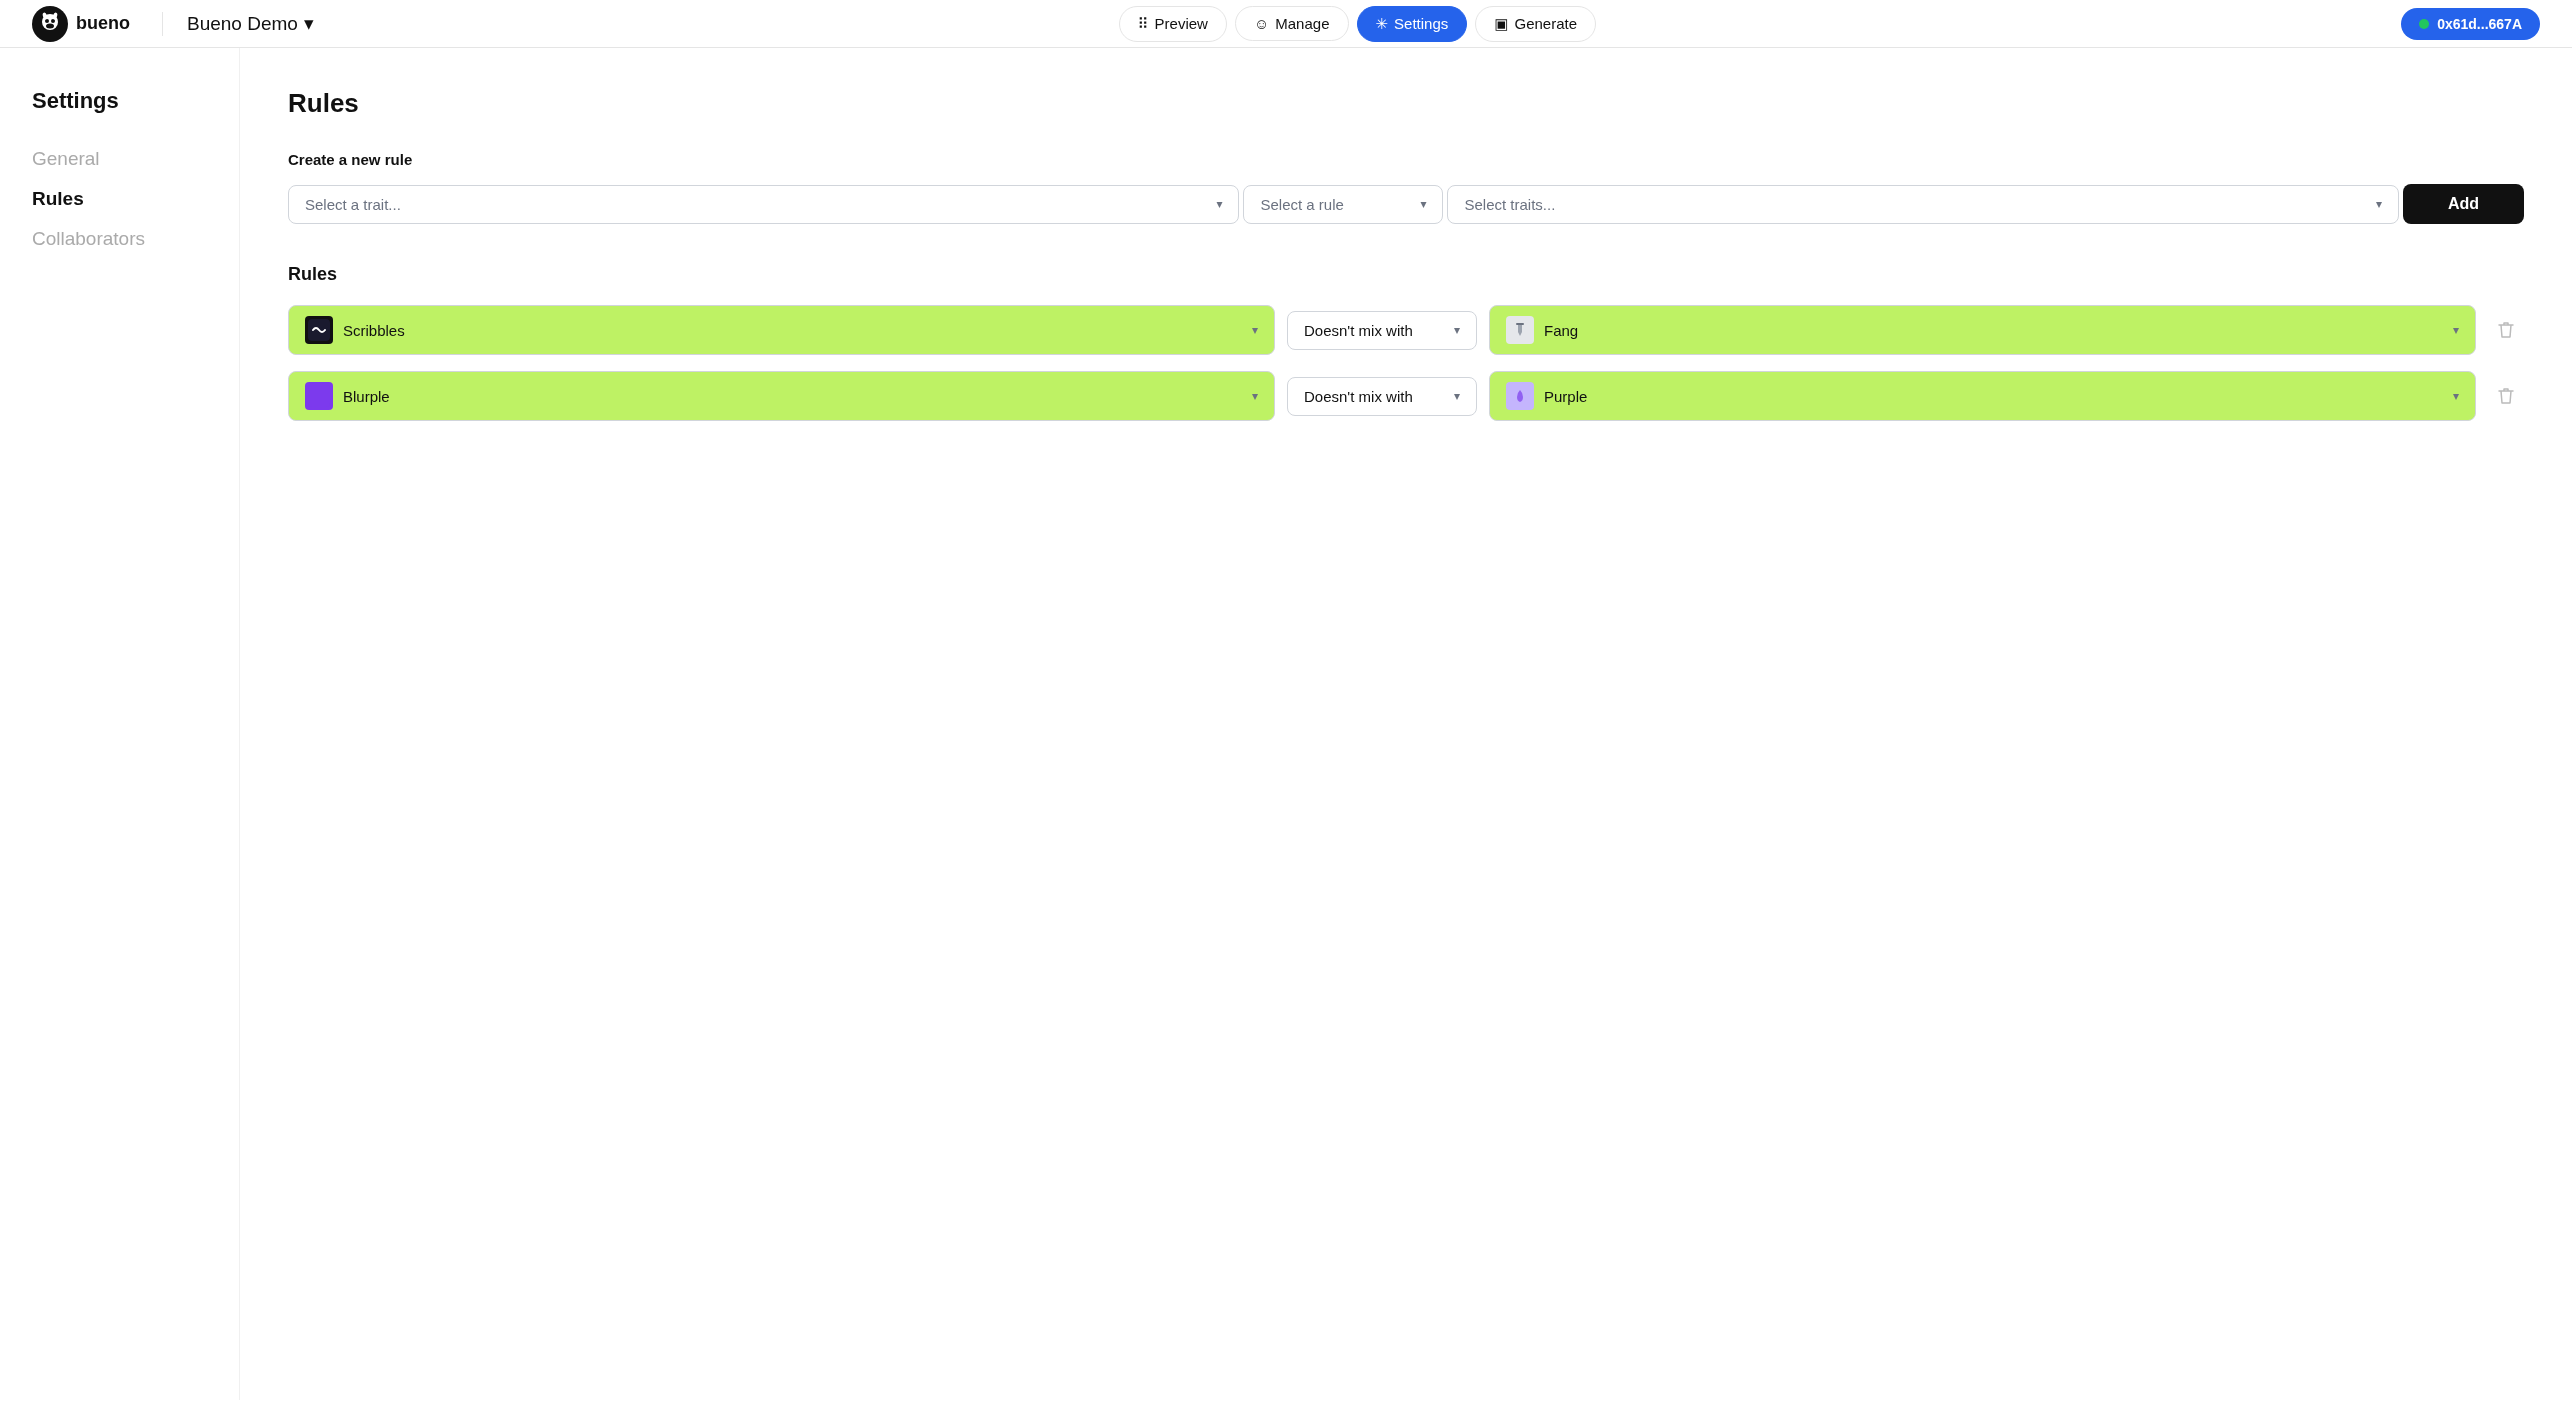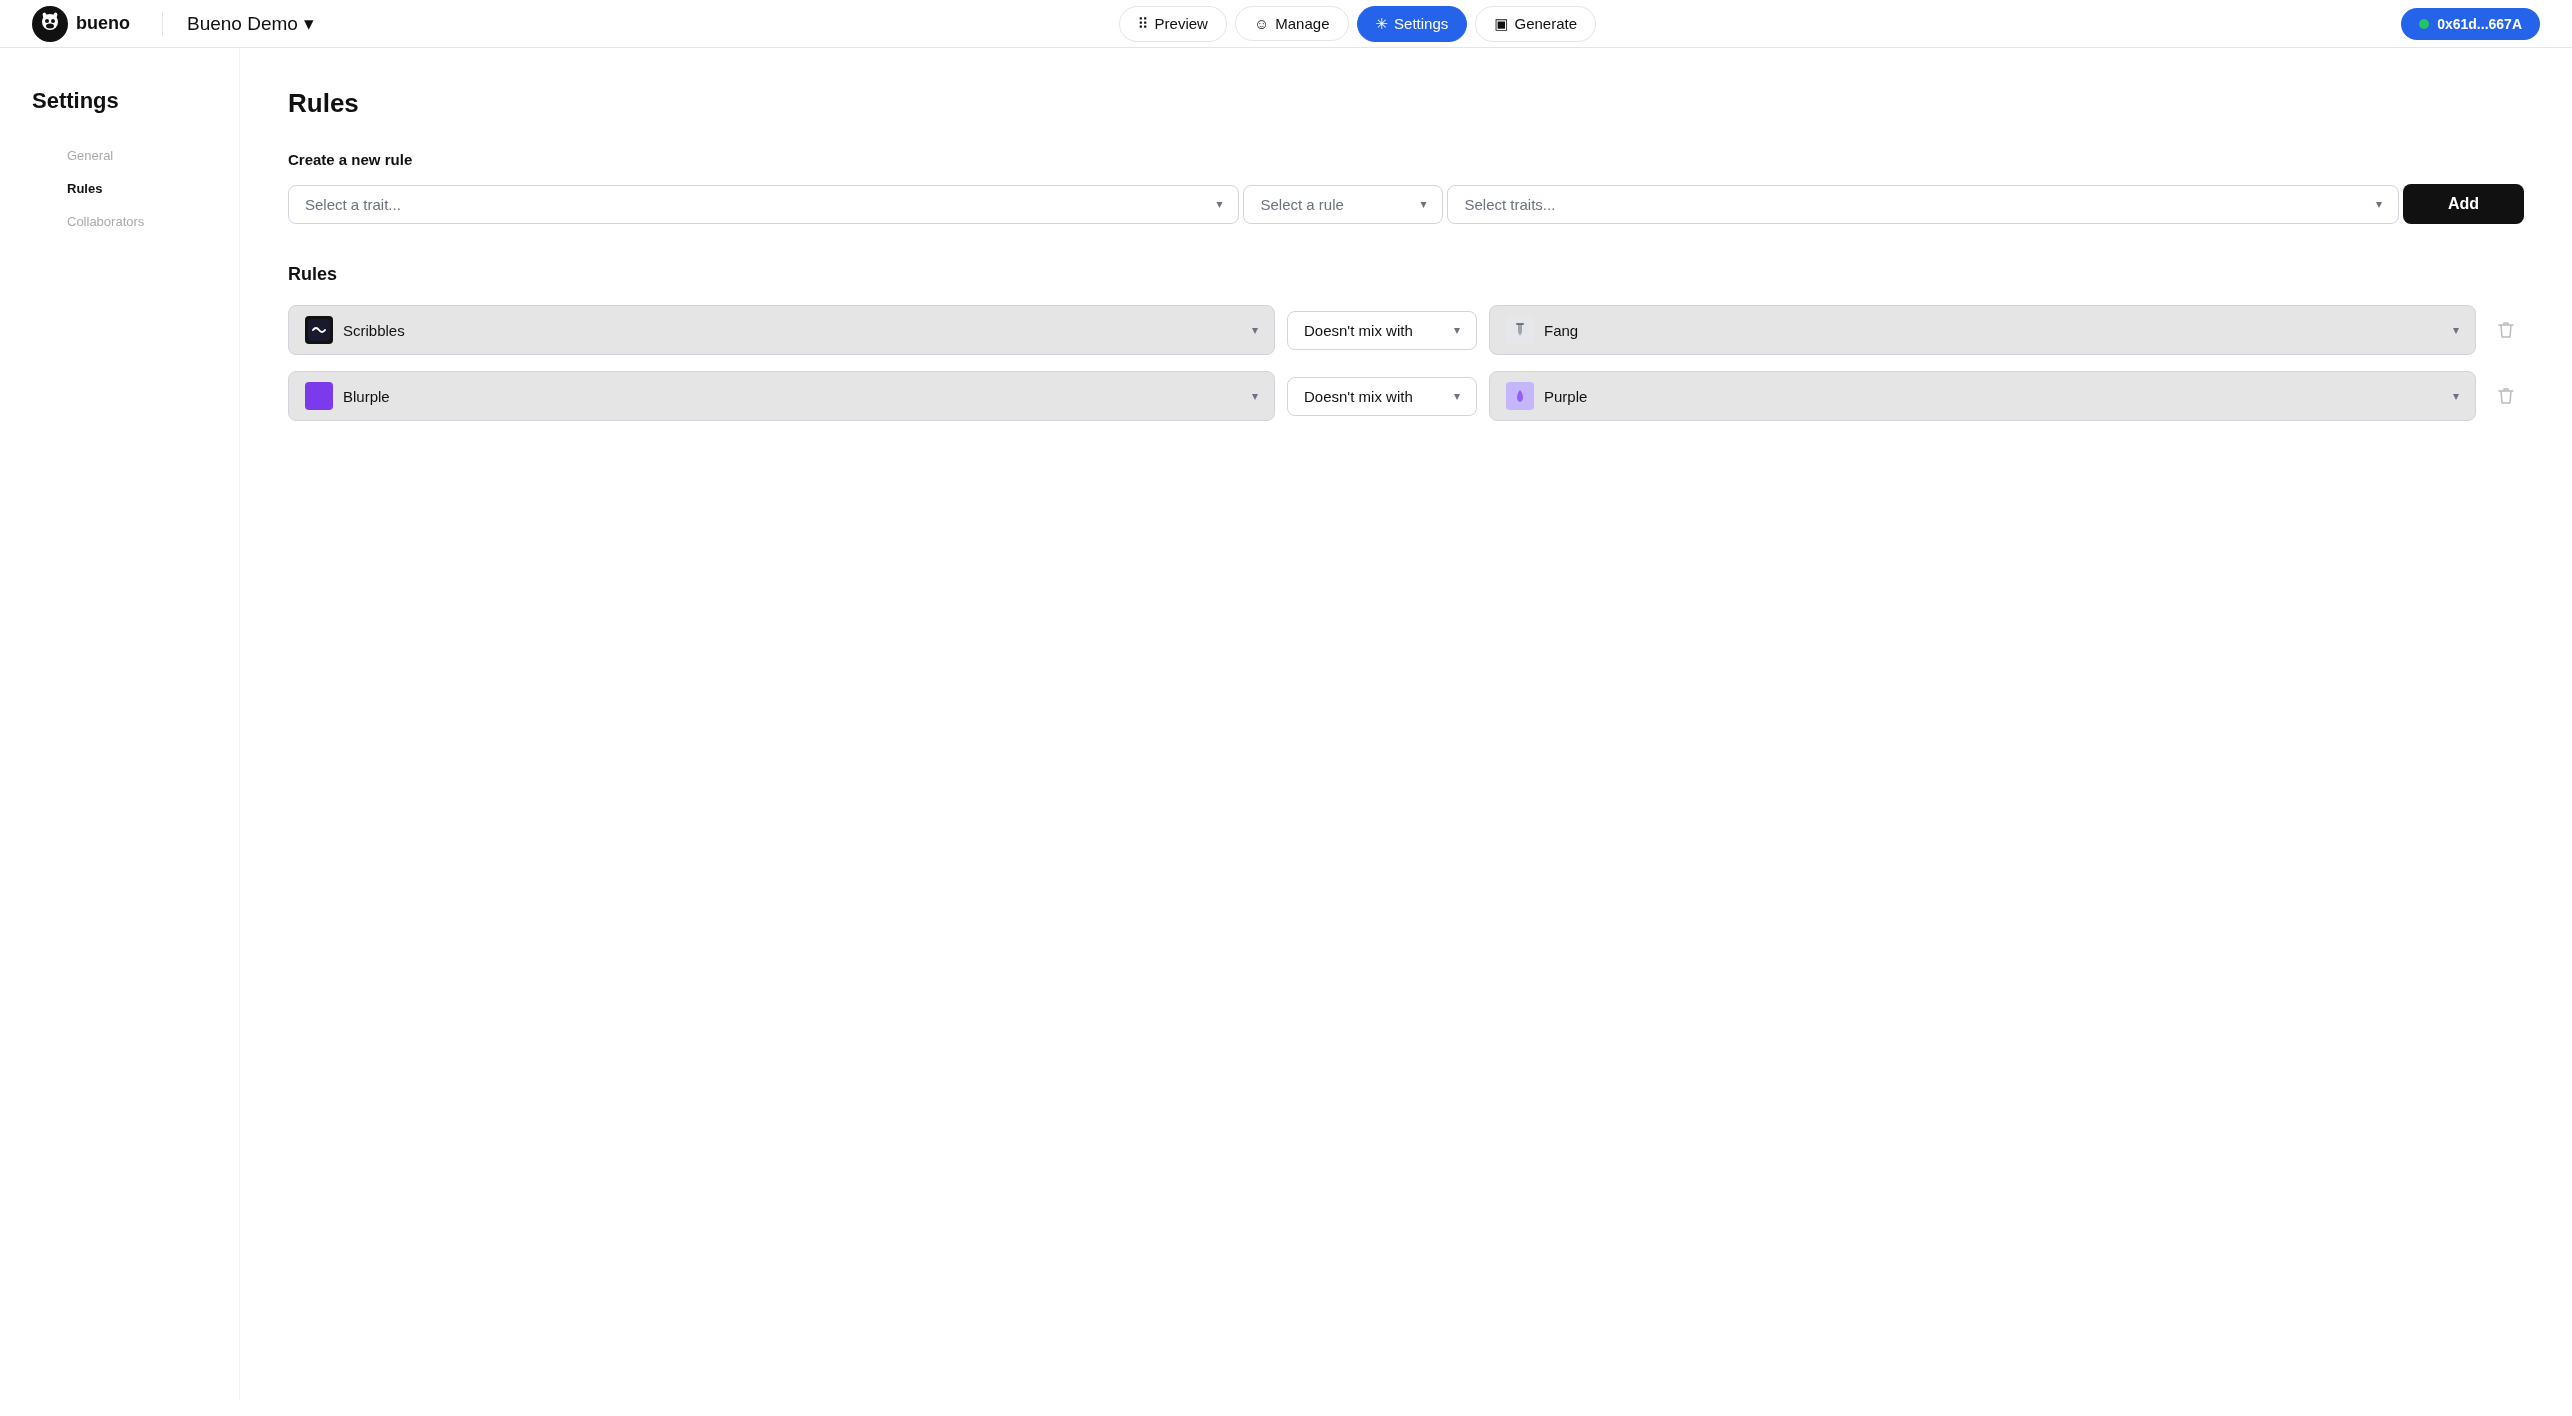--- a/index.html
+++ b/index.html
@@ -98,25 +98,24 @@
       padding: 40px 32px;
       border-right: 1px solid #f0f0f0;
       flex-shrink: 0;
     }
     .sidebar-title {
       font-size: 22px;
       font-weight: 700;
       margin-bottom: 28px;
     }
     .sidebar-item {
-      font-size: 13px;
+      font-size: 19px;
       padding: 6px 0;
       cursor: pointer;
       margin-bottom: 6px;
-      margin-left: 35px;
     }
     .sidebar-item.active {
       font-weight: 700;
       color: #111;
     }
     .sidebar-item.muted {
       color: #aaa;
       font-weight: 400;
     }
 
@@ -187,21 +186,21 @@
     .rule-trait-box {
       display: flex;
       align-items: center;
       gap: 10px;
       border: 1.5px solid #d1d5db;
       border-radius: 8px;
       padding: 10px 16px;
       font-size: 15px;
       font-weight: 500;
       cursor: pointer;
-      background: #e5e5e5;
+      background: #bef264;
       min-width: 220px;
       flex: 1;
       justify-content: space-between;
     }
     .rule-trait-inner {
       display: flex;
       align-items: center;
       gap: 10px;
     }
     .trait-icon {

